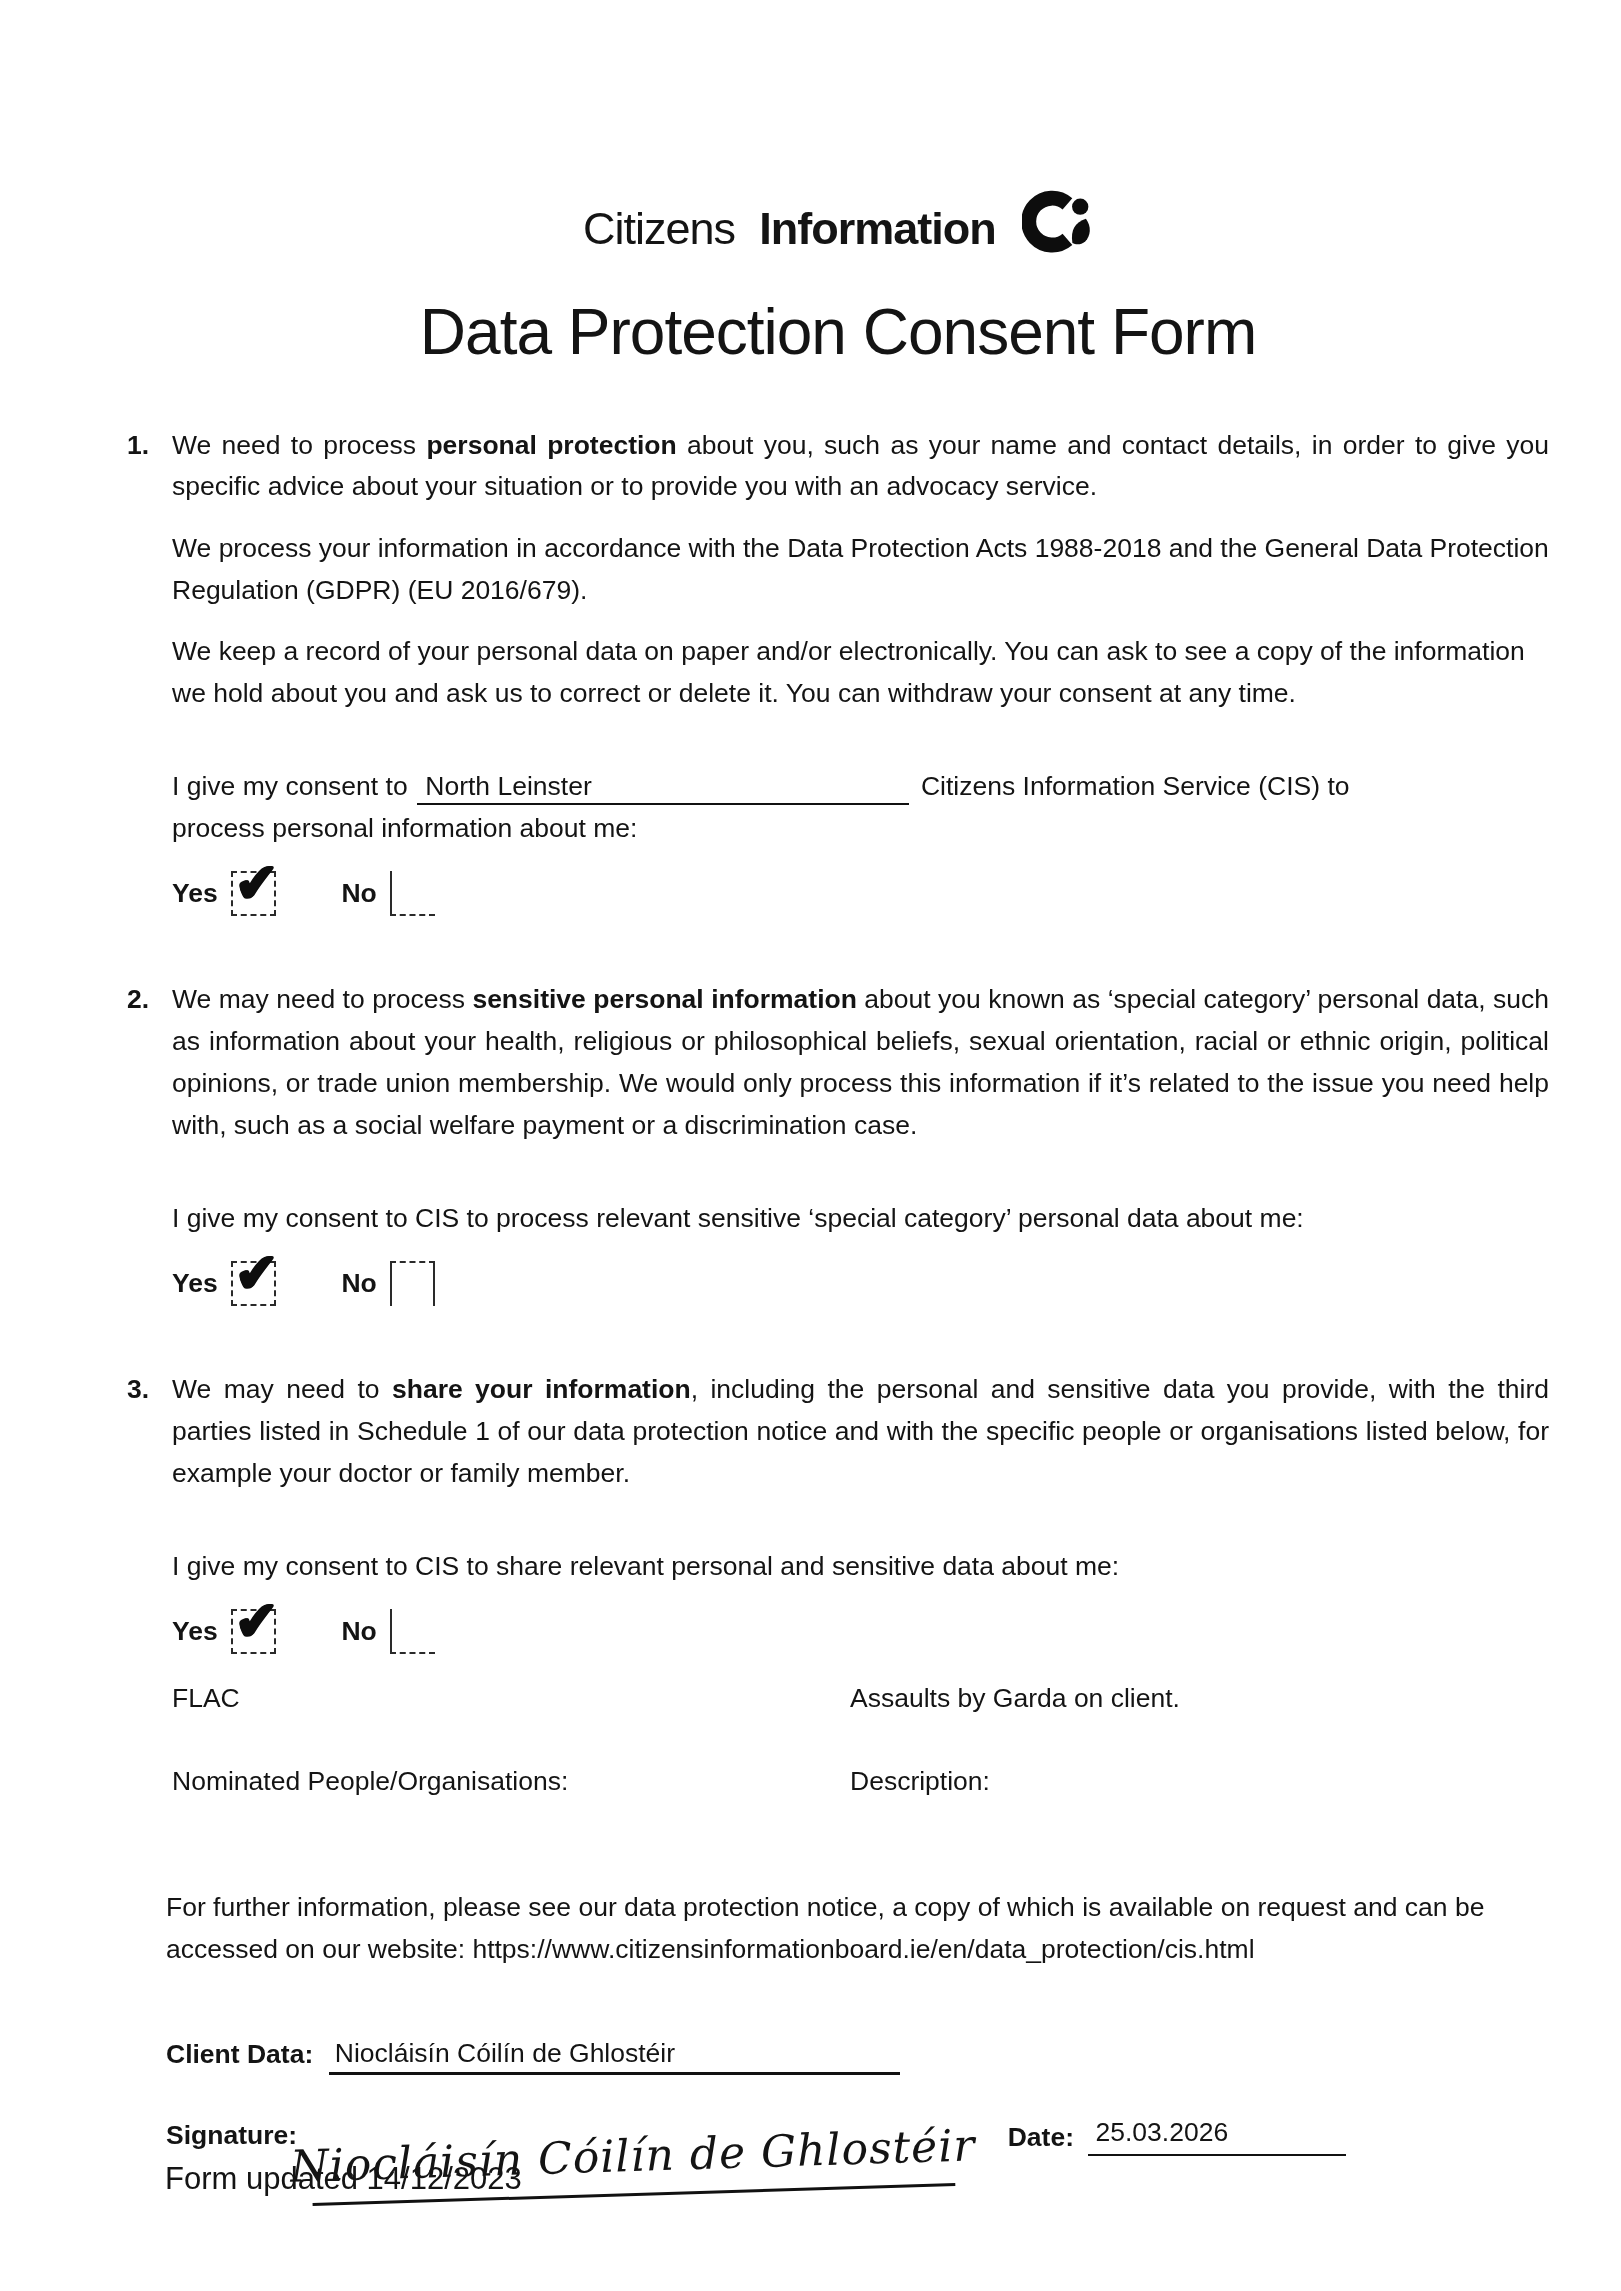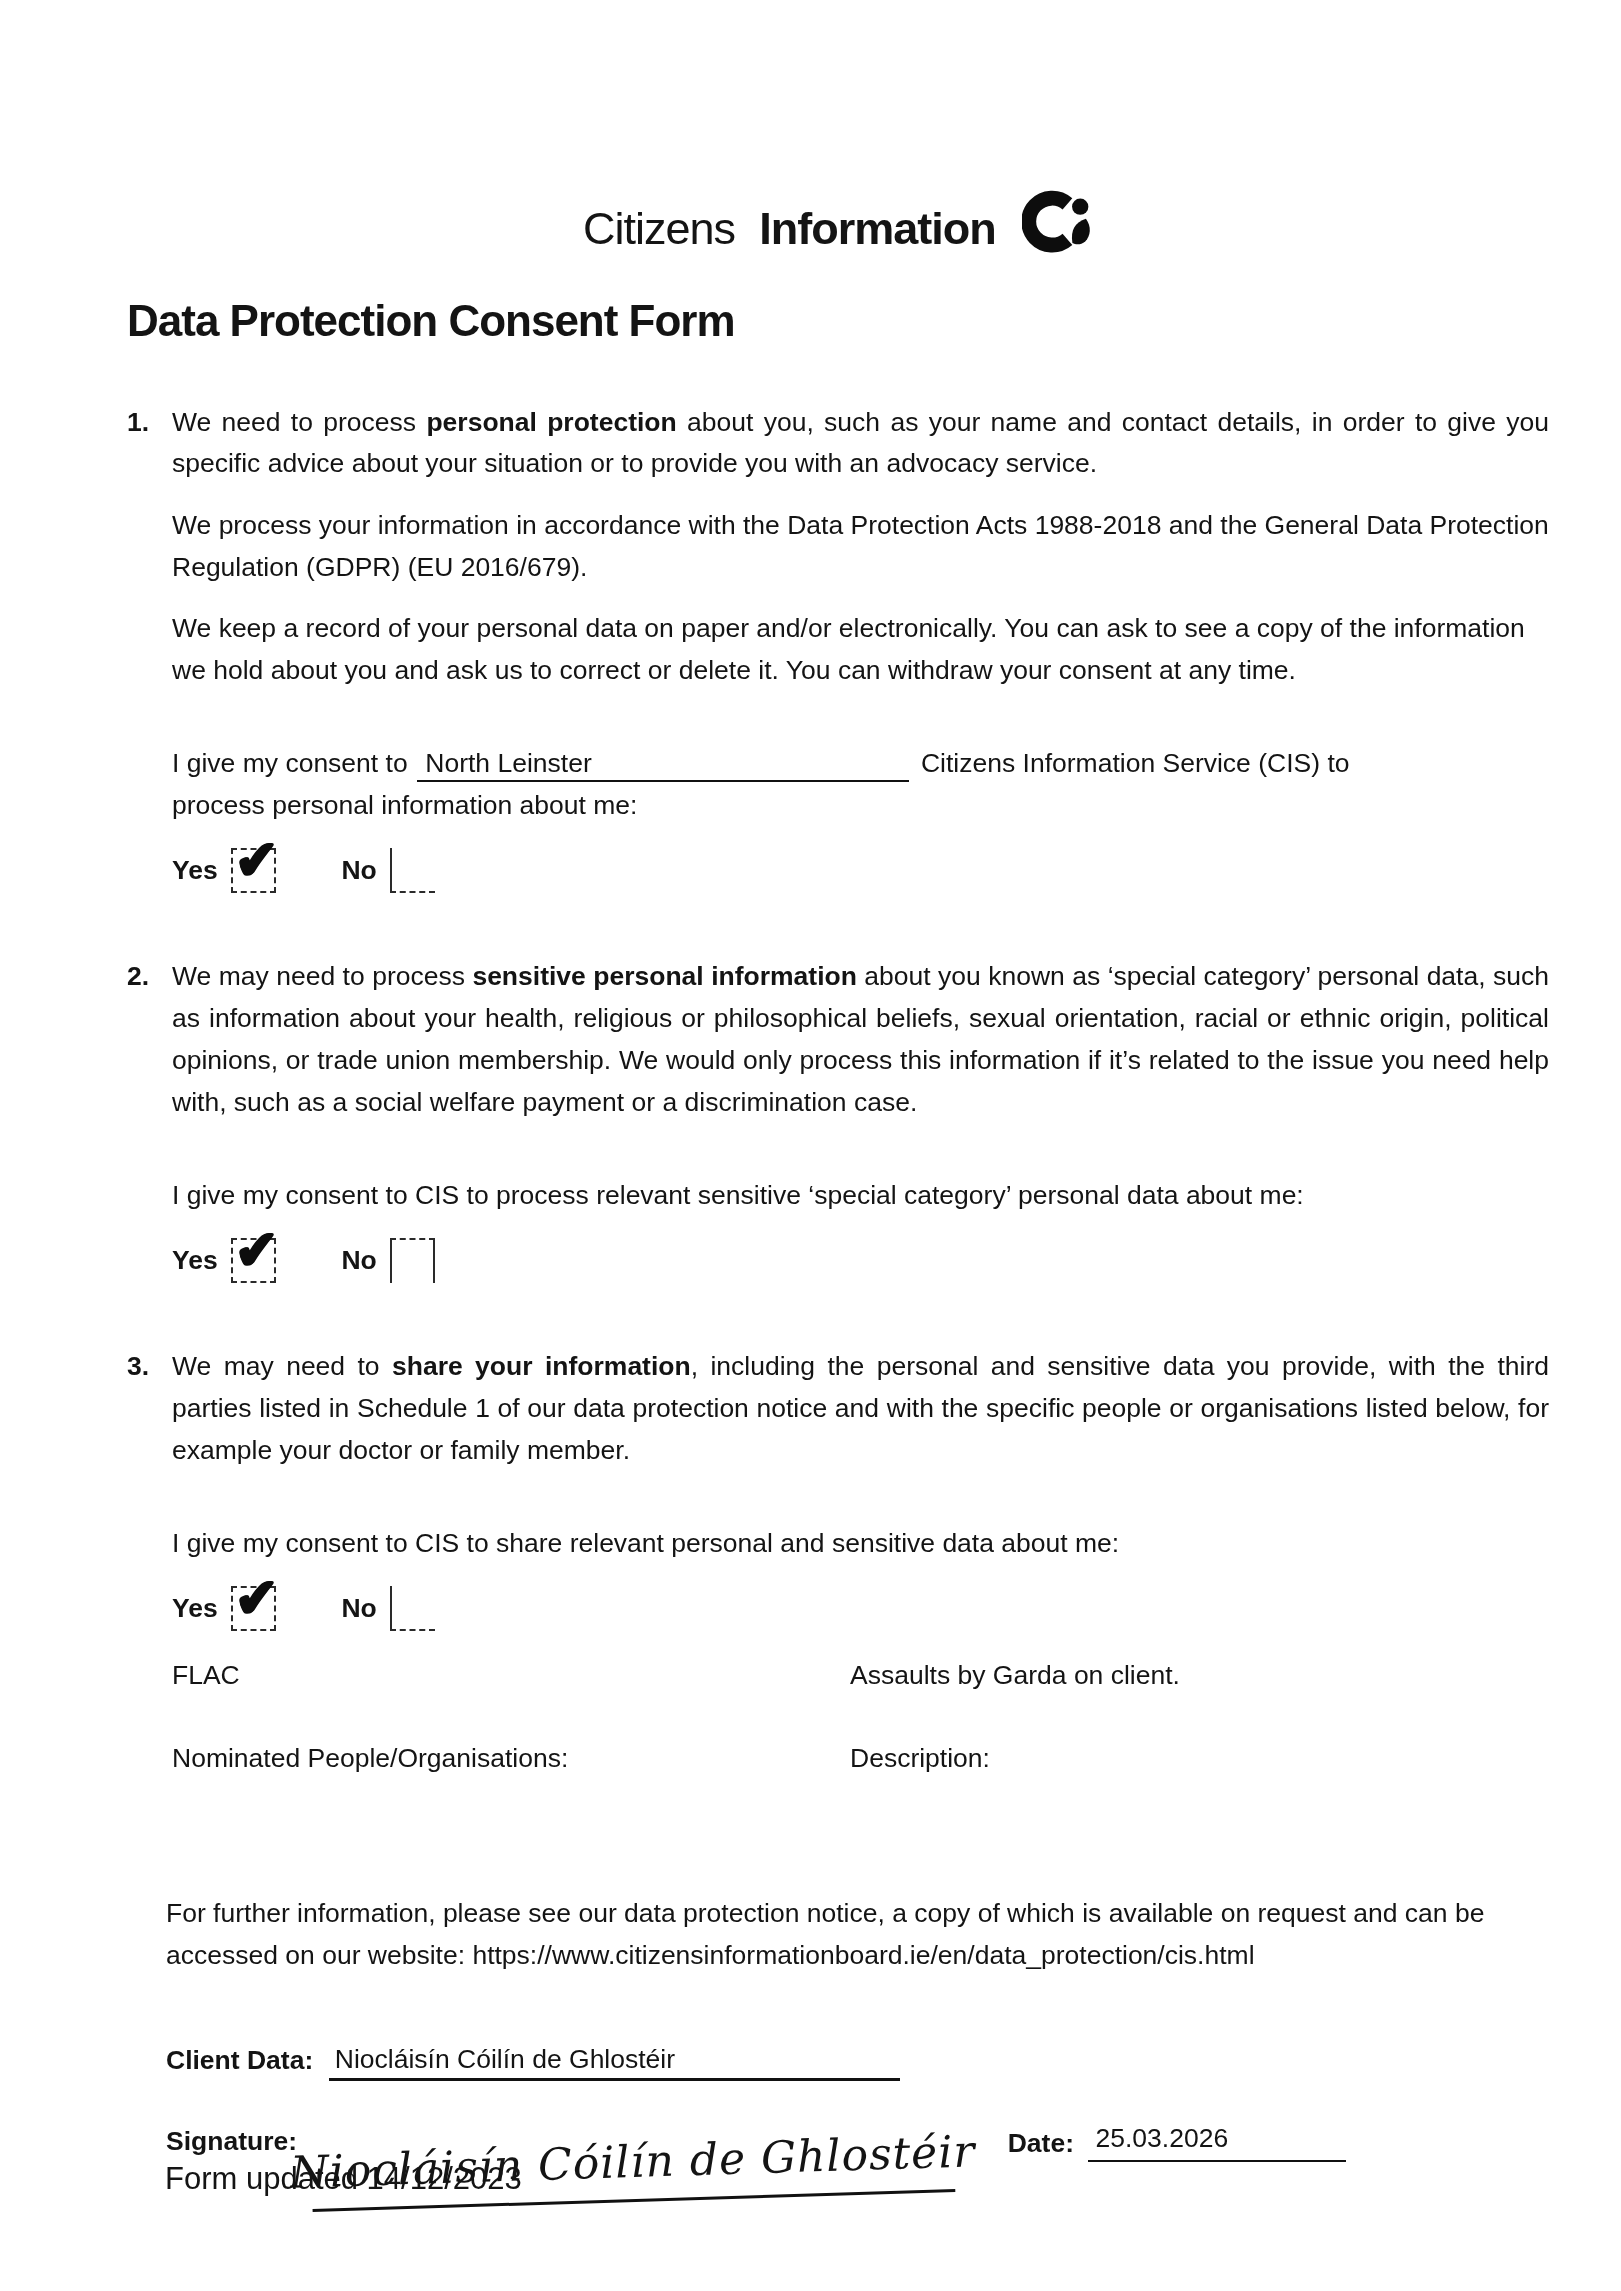--- a/index.html
+++ b/index.html
@@ -14,21 +14,21 @@
     color:#141414;
     font-size:26.5px;
     line-height:1.58;
     overflow:hidden;
   }
   
   .logo-line { text-align:center; margin:192px 0 0 0; font-size:45px; line-height:1.1; white-space:nowrap; }
   .logo-reg  { font-weight:400; letter-spacing:-1px; }
   .logo-bold { font-weight:700; margin-left:11.8px; letter-spacing:-1px; }
   .ci-mark   { display:inline-block; vertical-align:middle; margin-left:13.7px; transform:translateY(-5.9px); }
-  .form-title { font-size:44px; font-weight:700; letter-spacing:-1px; margin:23.5px 0 0 0; line-height:1.15; }
+  .form-title { text-align:center; font-size:64px; font-weight:400; letter-spacing:-1px; margin:23.5px 0 0 0; line-height:1.15; }
 
   
   .item { display:flex; margin-top:55px; }
   .item-num { flex:none; width:45px; font-weight:700; }
   .item-body { flex:1; min-width:0; }
   .item-body p { margin:0 0 19.6px 0; }
   p.lead { text-align:justify; }
   p.consent-l1 { margin:0; }
   p.consent-l2 { margin:0; }
   .gap-lg { margin-top:51px !important; }
@@ -46,21 +46,21 @@
   .cb-ltr { border-left:2px solid #2a2a2a; border-top:2px dashed #2a2a2a; border-right:2px solid #2a2a2a; }
   .check { position:absolute; left:1px; top:-17.6px; font-size:53px; line-height:1; font-weight:700; color:#0d0d0d; transform:rotate(-3deg); text-shadow:1.5px 0 0 #0d0d0d, 0 1px 0 #0d0d0d; }
 
   
   .two-col { display:flex; }
   .col-left { flex:none; width:678px; }
   .nom-labels { margin-top:41px; font-weight:400; }
   .nom-values { margin-top:15.7px; }
 
   
-  .footer-note { margin:113px 0 0 39px; }
+  .footer-note { margin:84px 0 0 39px; }
   .client-row { display:flex; align-items:flex-end; margin:63px 0 0 39px; }
   .client-label { font-weight:700; white-space:nowrap; }
   .client-value { border-bottom:3.9px solid #111; min-width:555px; margin-left:15.7px; padding:0 9.8px 2px 5.9px; line-height:1.3; }
 
   .sig-row { display:flex; align-items:flex-start; margin:25.5px 0 0 39px; }
   .sig-label { font-weight:700; padding-top:13.7px; white-space:nowrap; }
   .sig-value {
     border-bottom:3.9px solid #111;
     width:643px; height:90px;
     margin-left:13.7px;

